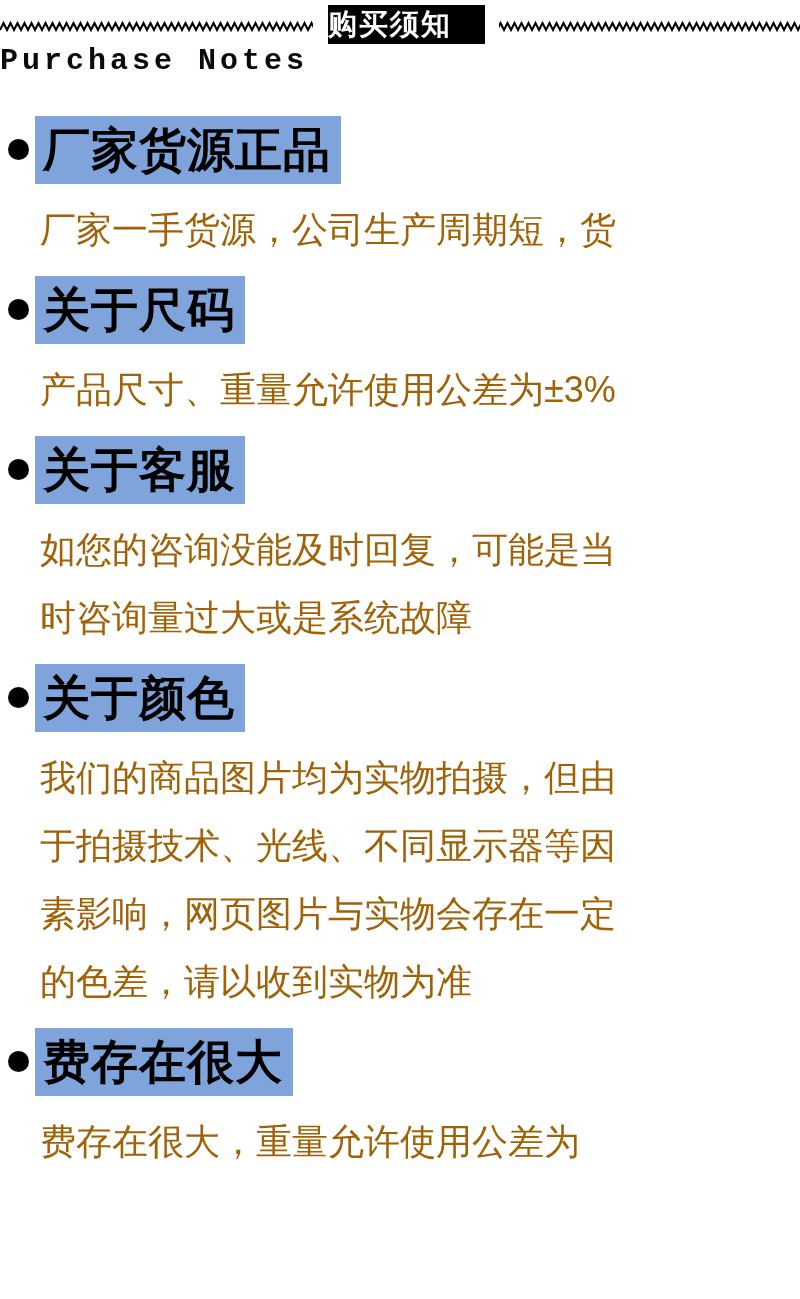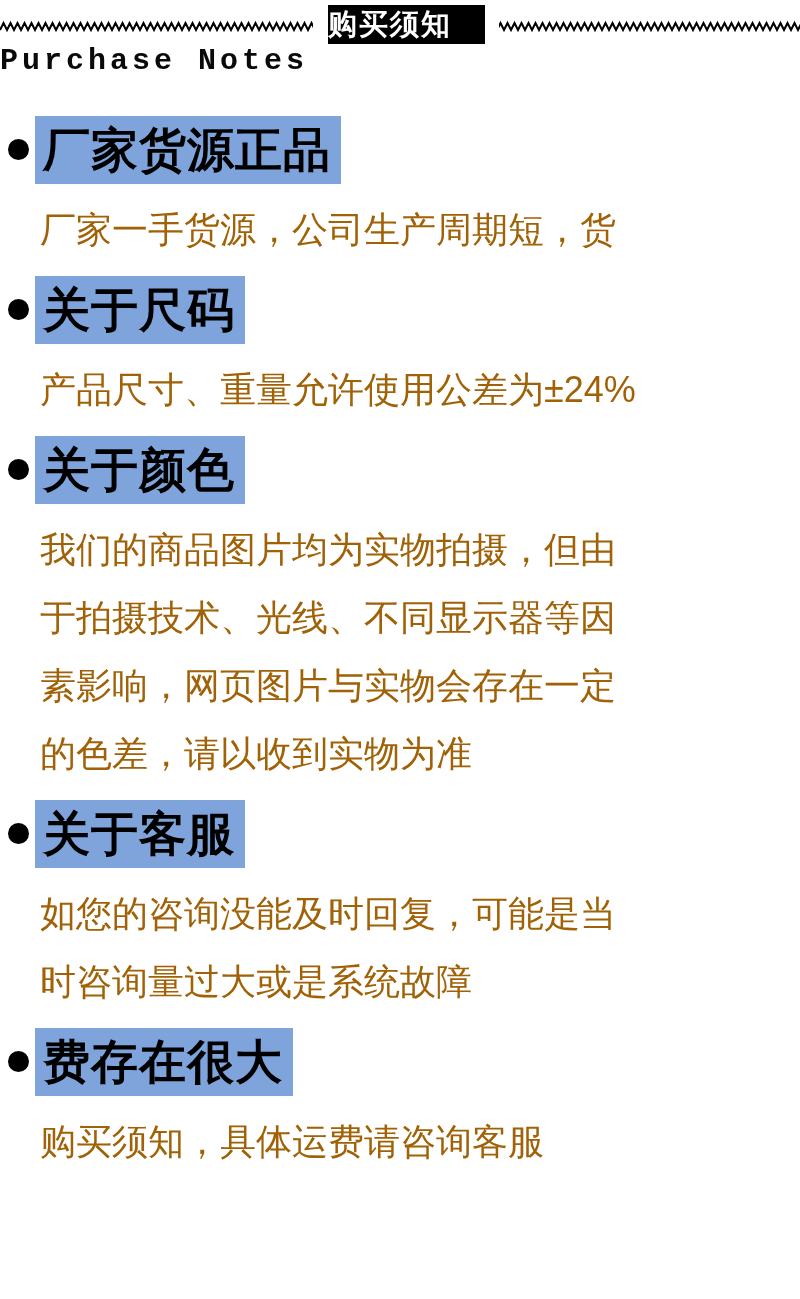--- a/index.html
+++ b/index.html
@@ -96,52 +96,52 @@
         <div class="body-line">厂家一手货源，公司生产周期短，货</div>
       </div>
     </div>
 
     <div class="section">
       <div class="head-row">
         <span class="bullet"></span>
         <span class="hl">关于尺码</span>
       </div>
       <div class="body-lines">
-        <div class="body-line">产品尺寸、重量允许使用公差为±24%</div>
+        <div class="body-line">产品尺寸、重量允许使用公差为±3%</div>
+      </div>
+    </div>
+
+    <div class="section">
+      <div class="head-row">
+        <span class="bullet"></span>
+        <span class="hl">关于客服</span>
+      </div>
+      <div class="body-lines">
+        <div class="body-line">如您的咨询没能及时回复，可能是当</div>
+        <div class="body-line">时咨询量过大或是系统故障</div>
       </div>
     </div>
 
     <div class="section">
       <div class="head-row">
         <span class="bullet"></span>
         <span class="hl">关于颜色</span>
       </div>
       <div class="body-lines">
         <div class="body-line">我们的商品图片均为实物拍摄，但由</div>
         <div class="body-line">于拍摄技术、光线、不同显示器等因</div>
         <div class="body-line">素影响，网页图片与实物会存在一定</div>
         <div class="body-line">的色差，请以收到实物为准</div>
       </div>
     </div>
 
     <div class="section">
       <div class="head-row">
         <span class="bullet"></span>
-        <span class="hl">关于客服</span>
-      </div>
-      <div class="body-lines">
-        <div class="body-line">如您的咨询没能及时回复，可能是当</div>
-        <div class="body-line">时咨询量过大或是系统故障</div>
-      </div>
-    </div>
-
-    <div class="section">
-      <div class="head-row">
-        <span class="bullet"></span>
         <span class="hl">费存在很大</span>
       </div>
       <div class="body-lines">
-        <div class="body-line">购买须知，具体运费请咨询客服</div>
+        <div class="body-line">费存在很大，重量允许使用公差为</div>
       </div>
     </div>
 
   </div>
 </div>
 
 </body></html>

